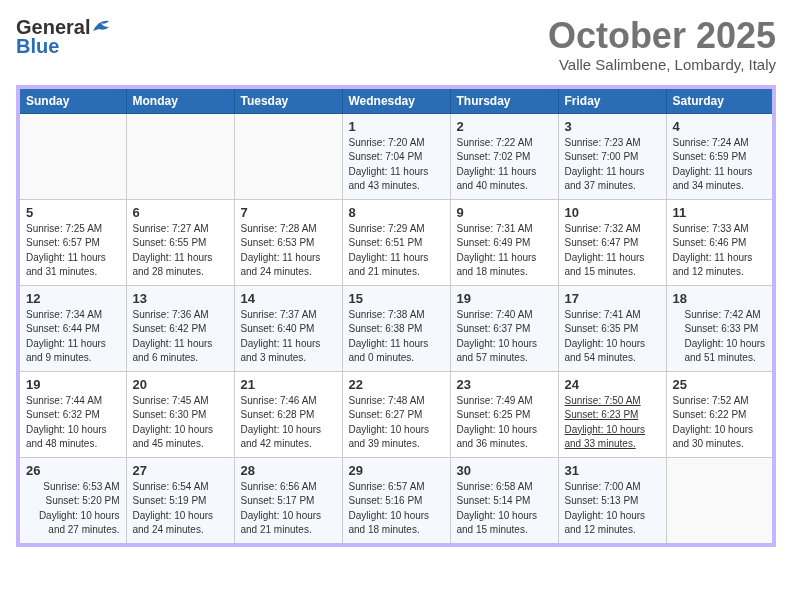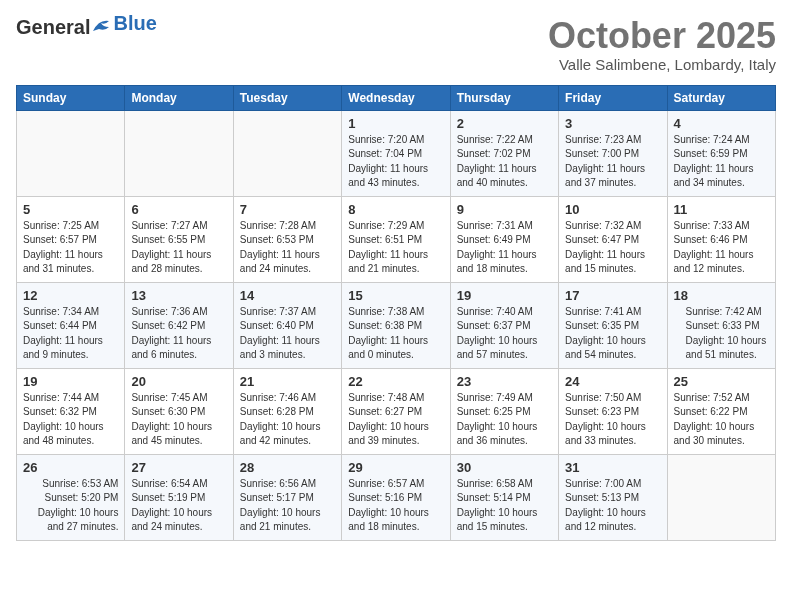--- a/index.html
+++ b/index.html
@@ -11,37 +11,38 @@
       padding: 16px;
     }
     .header {
       display: flex;
       justify-content: space-between;
       align-items: flex-start;
       margin-bottom: 12px;
     }
     .logo {
       display: flex;
+      flex-direction: column;
       align-items: flex-start;
     }
     .title-block { text-align: right; }
     .month-title {
       font-size: 36px;
       font-weight: bold;
       color: #737373;
       line-height: 1.1;
     }
     .location {
       font-size: 15px;
       color: #555;
     }
     .calendar {
       width: 100%;
       border-collapse: collapse;
-      border: 1px solid #c4b5fd;
+      border: 4px solid #c4b5fd;
     }
     .calendar th {
       background: #2a6db5;
       color: #fff;
       font-size: 12px;
       font-weight: bold;
       padding: 5px 6px;
       border: 1px solid #1e5a9a;
       text-align: left;
     }
@@ -264,21 +265,21 @@
         </td>
         <td>
           <span class="day-num">23</span>
           <div class="cell-content" style="white-space: pre-line;">Sunrise: 7:49 AM
 Sunset: 6:25 PM
 Daylight: 10 hours
 and 36 minutes.</div>
         </td>
         <td>
           <span class="day-num">24</span>
-          <div class="cell-content" style="white-space: pre-line;">Sunrise: 7:50 AM
+          <div class="cell-content" style="white-space: pre-line; text-decoration: underline;">Sunrise: 7:50 AM
 Sunset: 6:23 PM
 Daylight: 10 hours
 and 33 minutes.</div>
         </td>
         <td>
           <span class="day-num">25</span>
           <div class="cell-content" style="white-space: pre-line;">Sunrise: 7:52 AM
 Sunset: 6:22 PM
 Daylight: 10 hours
 and 30 minutes.</div>

